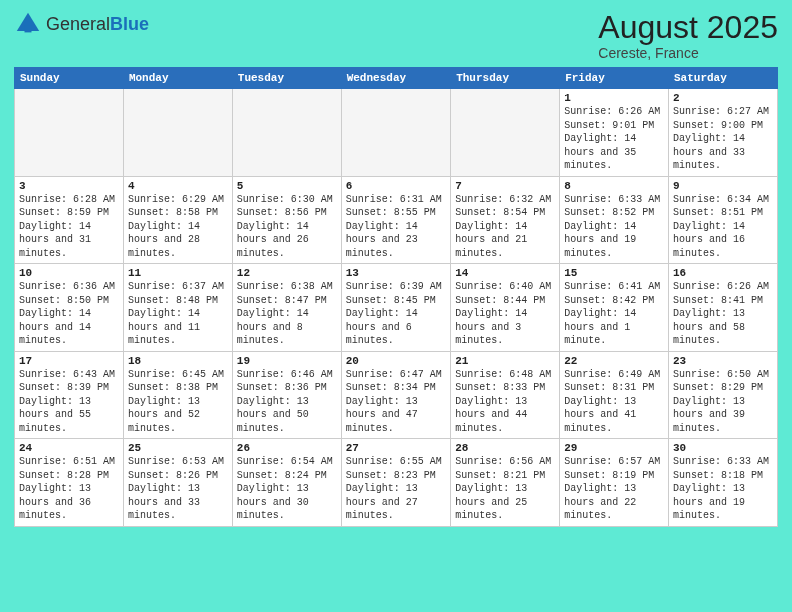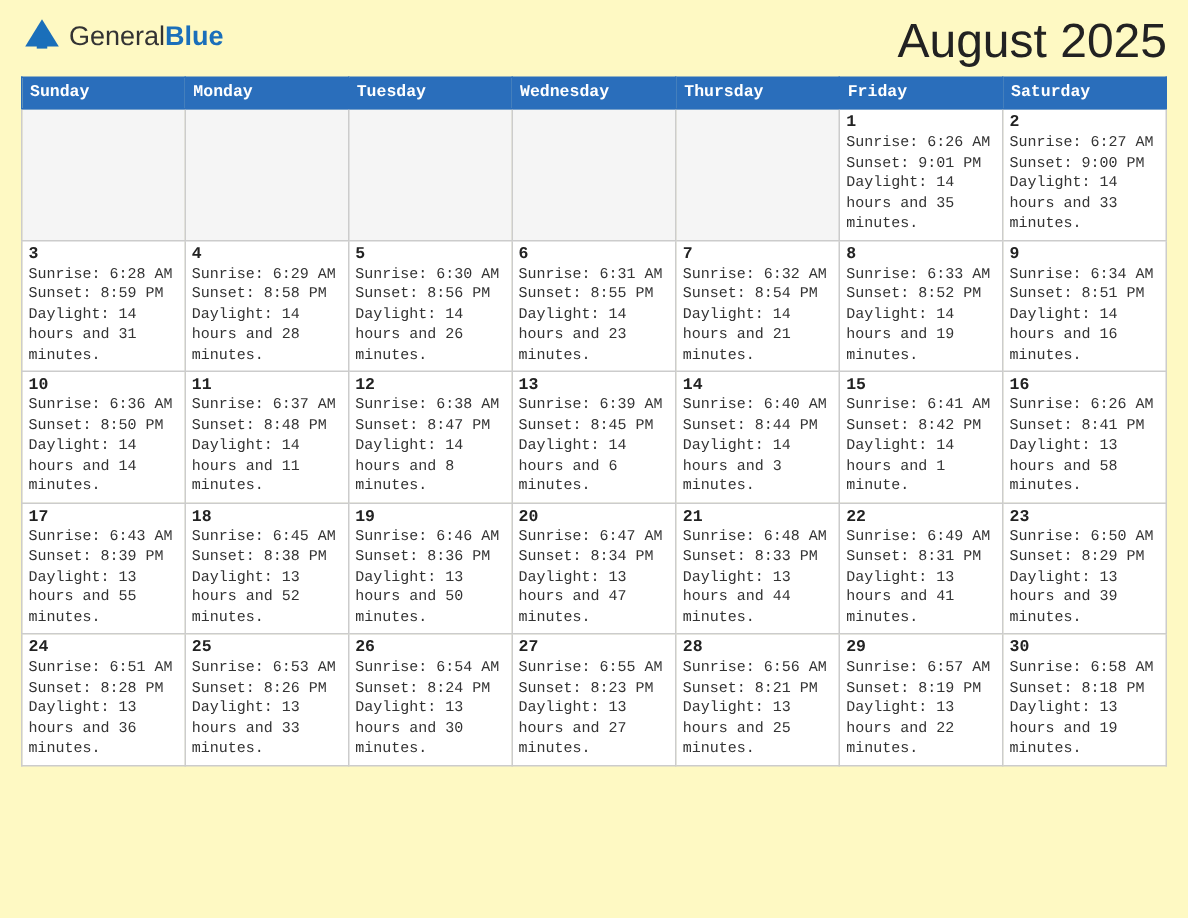--- a/index.html
+++ b/index.html
@@ -6,21 +6,21 @@
     body {
       font-family: Arial, sans-serif;
       background: #fff;
       width: 792px;
       height: 612px;
       overflow: hidden;
     }
     .page {
       width: 792px;
       height: 612px;
-      background: #fef9c3;
+      background: #5eead4;
       padding: 10px 14px 10px 14px;
     }
     .header {
       display: flex;
       justify-content: space-between;
       align-items: flex-start;
       margin-bottom: 6px;
     }
     .logo {
       display: flex;
@@ -103,20 +103,21 @@
       <svg class="logo-icon" viewBox="0 0 40 40">
         <polygon points="20,4 36,30 4,30" fill="#1a6fba"></polygon>
         <rect x="15" y="22" width="10" height="10" fill="#1a6fba"></rect>
       </svg>
       <div class="logo-text">
         <span class="general">General</span><span class="blue">Blue</span>
       </div>
     </div>
     <div class="title-block">
       <div class="main-title">August 2025</div>
+      <div class="subtitle">Cereste, France</div>
     </div>
   </div>
 
   <table class="calendar">
     <thead>
       <tr>
         <th>Sunday</th>
         <th>Monday</th>
         <th>Tuesday</th>
         <th>Wednesday</th>
@@ -309,20 +310,20 @@
 Daylight: 13 hours and 25 minutes.</div>
           </td>
           <td>
             <span class="day-num">29</span>
             <div class="day-info">Sunrise: 6:57 AM
 Sunset: 8:19 PM
 Daylight: 13 hours and 22 minutes.</div>
           </td>
           <td>
             <span class="day-num">30</span>
-            <div class="day-info">Sunrise: 6:58 AM
+            <div class="day-info">Sunrise: 6:33 AM
 Sunset: 8:18 PM
 Daylight: 13 hours and 19 minutes.</div>
           </td>
         </tr>
       </tbody>
   </table>
 </div>
 
 </body></html>

